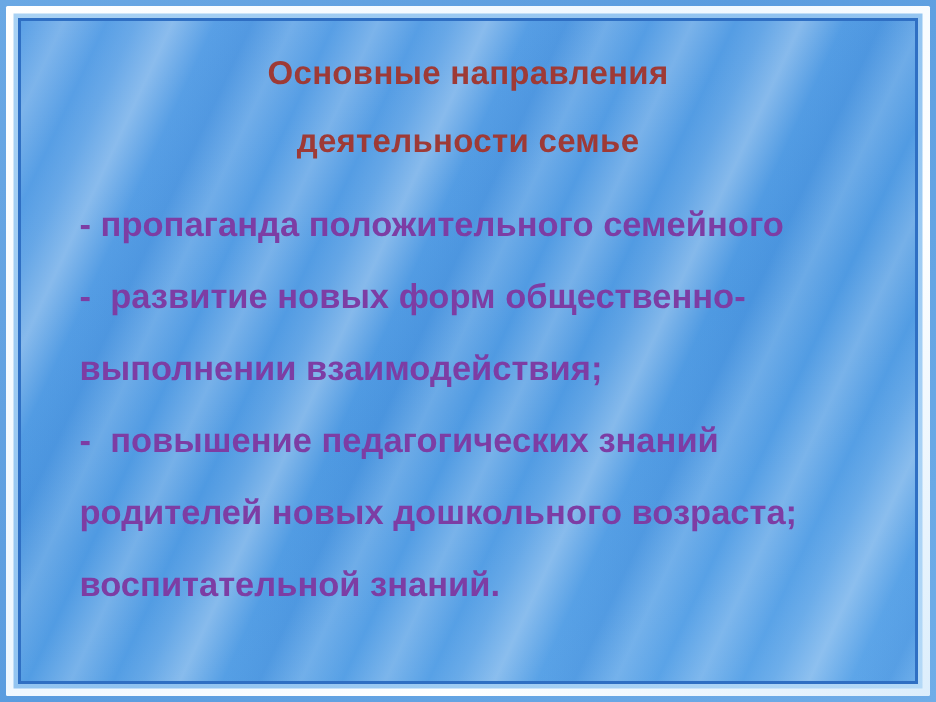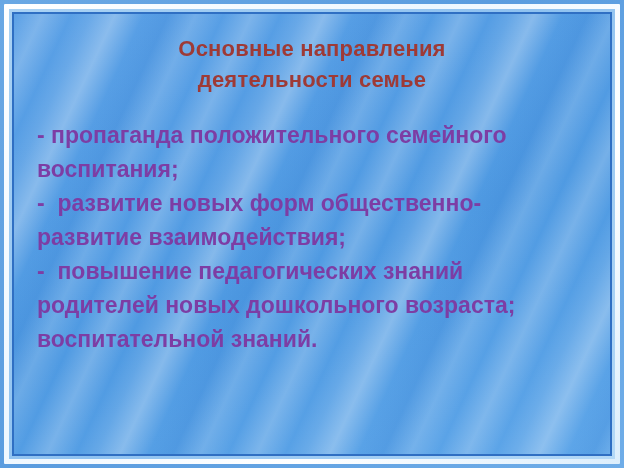--- a/index.html
+++ b/index.html
@@ -54,48 +54,47 @@
     color: #9e3a36;
     font-size: 22px;
     font-weight: bold;
     line-height: 31px;
     letter-spacing: 0.2px;
   }
 
   .body-text {
     position: absolute;
     top: 104px;
-    left: 23px;
+    left: 39px;
     right: 10px;
     color: #7d3da4;
     font-size: 23px;
     font-weight: bold;
     line-height: 34px;
   }
 
-  .line { white-space: pre; }
+  .line { white-space: pre; margin-top: 14px; }
 </style>
 </head>
 <body>
 
 <div class="slide">
   <div class="frame-white">
     <div class="frame-light">
       <div class="content">
 
         <div class="title">
           <div class="line">Основные направления</div>
           <div class="line">деятельности семье</div>
         </div>
 
         <div class="body-text">
           <div class="line">- пропаганда положительного семейного</div>
-          <div class="line">воспитания;</div>
           <div class="line">-  развитие новых форм общественно-</div>
-          <div class="line">развитие взаимодействия;</div>
+          <div class="line">выполнении взаимодействия;</div>
           <div class="line">-  повышение педагогических знаний</div>
           <div class="line">родителей новых дошкольного возраста;</div>
           <div class="line">воспитательной знаний.</div>
         </div>
 
       </div>
     </div>
   </div>
 </div>
 

